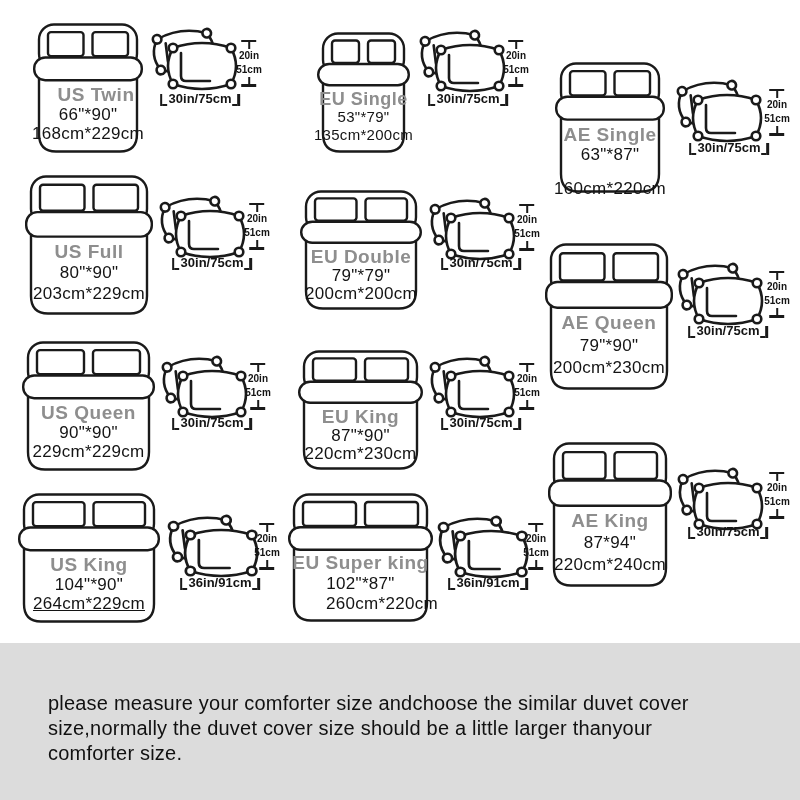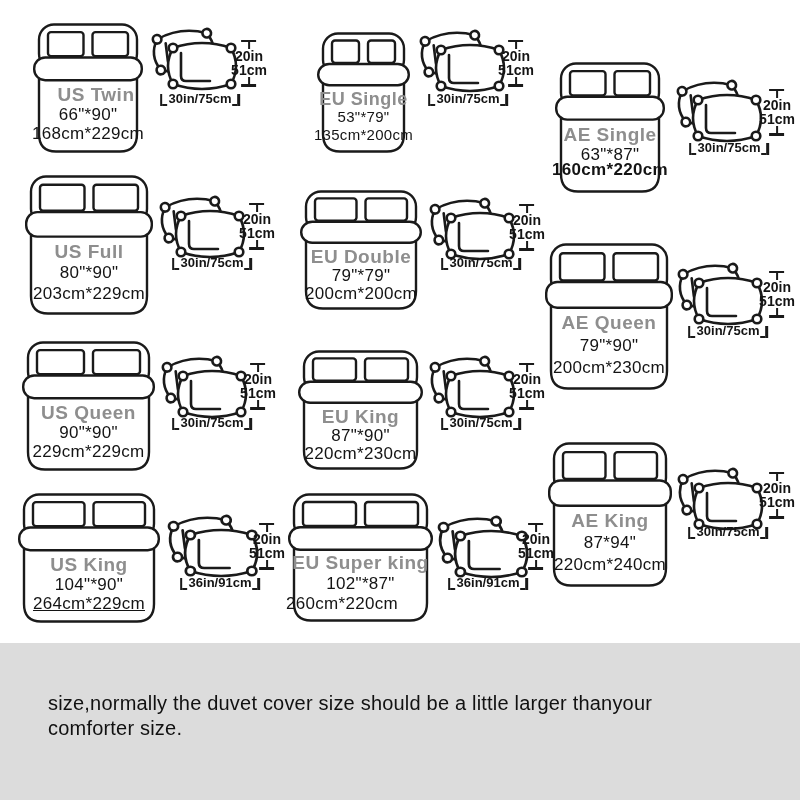--- a/index.html
+++ b/index.html
@@ -13,39 +13,40 @@
             font-weight:bold;font-size:19px;color:#8e8e8e;letter-spacing:.5px;}
   .bed-inch,.bed-cm{position:absolute;transform:translateX(-50%);white-space:nowrap;
             font-size:17px;color:#141414;letter-spacing:.3px;}
   .small-bed .bed-name{font-size:18px;}
   .small-bed .bed-inch,.small-bed .bed-cm{font-size:15px;}
 
   .vruler{position:absolute;transform:translateX(-50%);display:flex;flex-direction:column;align-items:center;}
   .vruler .tick-h{width:15px;height:2.4px;background:#1a1a1a;}
   .vruler .vline{width:2.4px;height:7px;background:#1a1a1a;}
   .vruler .vtext{display:flex;flex-direction:column;align-items:center;
-                 font-size:14px;font-weight:bold;line-height:14px;color:#141414;}
+                 font-size:10px;font-weight:bold;line-height:14px;color:#141414;}
 
   .hruler{position:absolute;transform:translateX(-50%);display:flex;align-items:flex-end;}
   .hruler .tick-v{width:2.4px;height:12px;background:#1a1a1a;}
   .hruler .hline{width:5px;height:2.4px;background:#1a1a1a;}
   .hruler .htext{font-size:13px;font-weight:bold;color:#141414;white-space:nowrap;padding:0 1px;}
 
   .attention{position:absolute;left:0;top:643px;width:800px;height:157px;background:#dcdcdc;}
   .att-title{position:absolute;left:48px;top:6px;font-size:33px;font-weight:bold;color:#000;}
   .att-body{position:absolute;left:48px;top:48px;}
   .att-line{font-size:20px;line-height:25px;color:#111;white-space:nowrap;letter-spacing:.2px;}
 </style>
 </head>
 <body>
 
 <div id="stage">
 
   <div class="attention">
     <div class="att-body">
+      <div class="att-line">please measure your comforter size andchoose the similar duvet cover</div>
       <div class="att-line">size,normally the duvet cover size should be a little larger thanyour</div>
       <div class="att-line">comforter size.</div>
     </div>
   </div>
 
 <div class="cell">
       <svg class="bed-svg" viewBox="0 0 110 130" width="110" height="130" style="left: 33px; top: 23px;">
         <rect x="6" y="1.5" width="98" height="44.2" rx="15" fill="#fff" stroke="#1a1a1a" stroke-width="2.4"></rect>
         <rect x="15" y="9.100000000000001" width="35.5" height="24.05" rx="3" fill="#fff" stroke="#1a1a1a" stroke-width="2.4"></rect>
         <rect x="59.5" y="9.100000000000001" width="35.5" height="24.05" rx="3" fill="#fff" stroke="#1a1a1a" stroke-width="2.4"></rect>
@@ -137,21 +138,21 @@
     <div class="cell">
       <svg class="bed-svg" viewBox="0 0 110 131" width="110" height="131" style="left: 555px; top: 62px;">
         <rect x="6" y="1.5" width="98" height="44.540000000000006" rx="15" fill="#fff" stroke="#1a1a1a" stroke-width="2.4"></rect>
         <rect x="15" y="9.170000000000002" width="35.5" height="24.235" rx="3" fill="#fff" stroke="#1a1a1a" stroke-width="2.4"></rect>
         <rect x="59.5" y="9.170000000000002" width="35.5" height="24.235" rx="3" fill="#fff" stroke="#1a1a1a" stroke-width="2.4"></rect>
         <path d="M6 41.92 L6 112 Q6 129.5 23 129.5 L87 129.5 Q104 129.5 104 112 L104 41.92 Z" fill="#fff" stroke="#1a1a1a" stroke-width="2.4"></path>
         <rect x="1.2" y="34.715" width="107.6" height="22.924999999999997" rx="11" fill="#fff" stroke="#1a1a1a" stroke-width="2.4"></rect>
       </svg>
       <div class="bed-name" style="left: 610px; top: 123.57px;">AE Single</div>
       <div class="bed-inch" style="left: 610px; top: 144.53px;">63"*87"</div>
-      <div class="bed-cm" style="left: 610px; top: 160px; font-weight: bold;">160cm*220cm</div>
+      <div class="bed-cm" style="left: 610px; top: 179px;">160cm*220cm</div>
       <svg class="pillow-svg" viewBox="0 0 100 74" width="100" height="74" preserveAspectRatio="none" style="left: 675px; top: 79px;">
         <g transform="rotate(-7 35 26)">
           <path d="M9 9 Q34 -1 59 9 Q69 24.5 59 40 Q34 50 9 40 Q-1 24.5 9 9 Z" fill="#fff" stroke="#1a1a1a" stroke-width="2.6" stroke-linejoin="round"></path>
           <circle cx="9" cy="9" r="4.3" fill="#fff" stroke="#1a1a1a" stroke-width="2.6"></circle>
           <circle cx="59" cy="9" r="4.3" fill="#fff" stroke="#1a1a1a" stroke-width="2.6"></circle>
           <circle cx="9" cy="40" r="4.3" fill="#fff" stroke="#1a1a1a" stroke-width="2.6"></circle>
           <circle cx="59" cy="40" r="4.3" fill="#fff" stroke="#1a1a1a" stroke-width="2.6"></circle>
           <path d="M17 14 L17 32 Q17 37 22 37 L30 37" fill="none" stroke="#1a1a1a" stroke-width="2.6" stroke-linecap="round"></path>
         </g>
         <path d="M23 21 Q52 11 81 21 Q91 39 81 57 Q52 67 23 57 Q13 39 23 21 Z" fill="#fff" stroke="#1a1a1a" stroke-width="2.6" stroke-linejoin="round"></path>
@@ -497,21 +498,21 @@
     <div class="cell">
       <svg class="bed-svg" viewBox="0 0 145 129" width="145" height="129" style="left: 288px; top: 493px;">
         <rect x="6" y="1.5" width="133" height="43.86000000000001" rx="15" fill="#fff" stroke="#1a1a1a" stroke-width="2.4"></rect>
         <rect x="15" y="9.030000000000001" width="53" height="23.865" rx="3" fill="#fff" stroke="#1a1a1a" stroke-width="2.4"></rect>
         <rect x="77" y="9.030000000000001" width="53" height="23.865" rx="3" fill="#fff" stroke="#1a1a1a" stroke-width="2.4"></rect>
         <path d="M6 41.28 L6 110 Q6 127.5 23 127.5 L122 127.5 Q139 127.5 139 110 L139 41.28 Z" fill="#fff" stroke="#1a1a1a" stroke-width="2.4"></path>
         <rect x="1.2" y="34.185" width="142.6" height="22.575" rx="11" fill="#fff" stroke="#1a1a1a" stroke-width="2.4"></rect>
       </svg>
       <div class="bed-name" style="left: 360.5px; top: 552px;">EU Super king</div>
       <div class="bed-inch" style="left: 360.5px; top: 574.27px;">102"*87"</div>
-      <div class="bed-cm" style="left: 342px; top: 593.62px;">260cm*220cm</div>
+      <div class="bed-cm" style="left: 382px; top: 593.62px;">260cm*220cm</div>
       <svg class="pillow-svg" viewBox="0 0 100 74" width="106" height="74" preserveAspectRatio="none" style="left: 436px; top: 515px;">
         <g transform="rotate(-7 35 26)">
           <path d="M9 9 Q34 -1 59 9 Q69 24.5 59 40 Q34 50 9 40 Q-1 24.5 9 9 Z" fill="#fff" stroke="#1a1a1a" stroke-width="2.6" stroke-linejoin="round"></path>
           <circle cx="9" cy="9" r="4.3" fill="#fff" stroke="#1a1a1a" stroke-width="2.6"></circle>
           <circle cx="59" cy="9" r="4.3" fill="#fff" stroke="#1a1a1a" stroke-width="2.6"></circle>
           <circle cx="9" cy="40" r="4.3" fill="#fff" stroke="#1a1a1a" stroke-width="2.6"></circle>
           <circle cx="59" cy="40" r="4.3" fill="#fff" stroke="#1a1a1a" stroke-width="2.6"></circle>
           <path d="M17 14 L17 32 Q17 37 22 37 L30 37" fill="none" stroke="#1a1a1a" stroke-width="2.6" stroke-linecap="round"></path>
         </g>
         <path d="M23 21 Q52 11 81 21 Q91 39 81 57 Q52 67 23 57 Q13 39 23 21 Z" fill="#fff" stroke="#1a1a1a" stroke-width="2.6" stroke-linejoin="round"></path>

